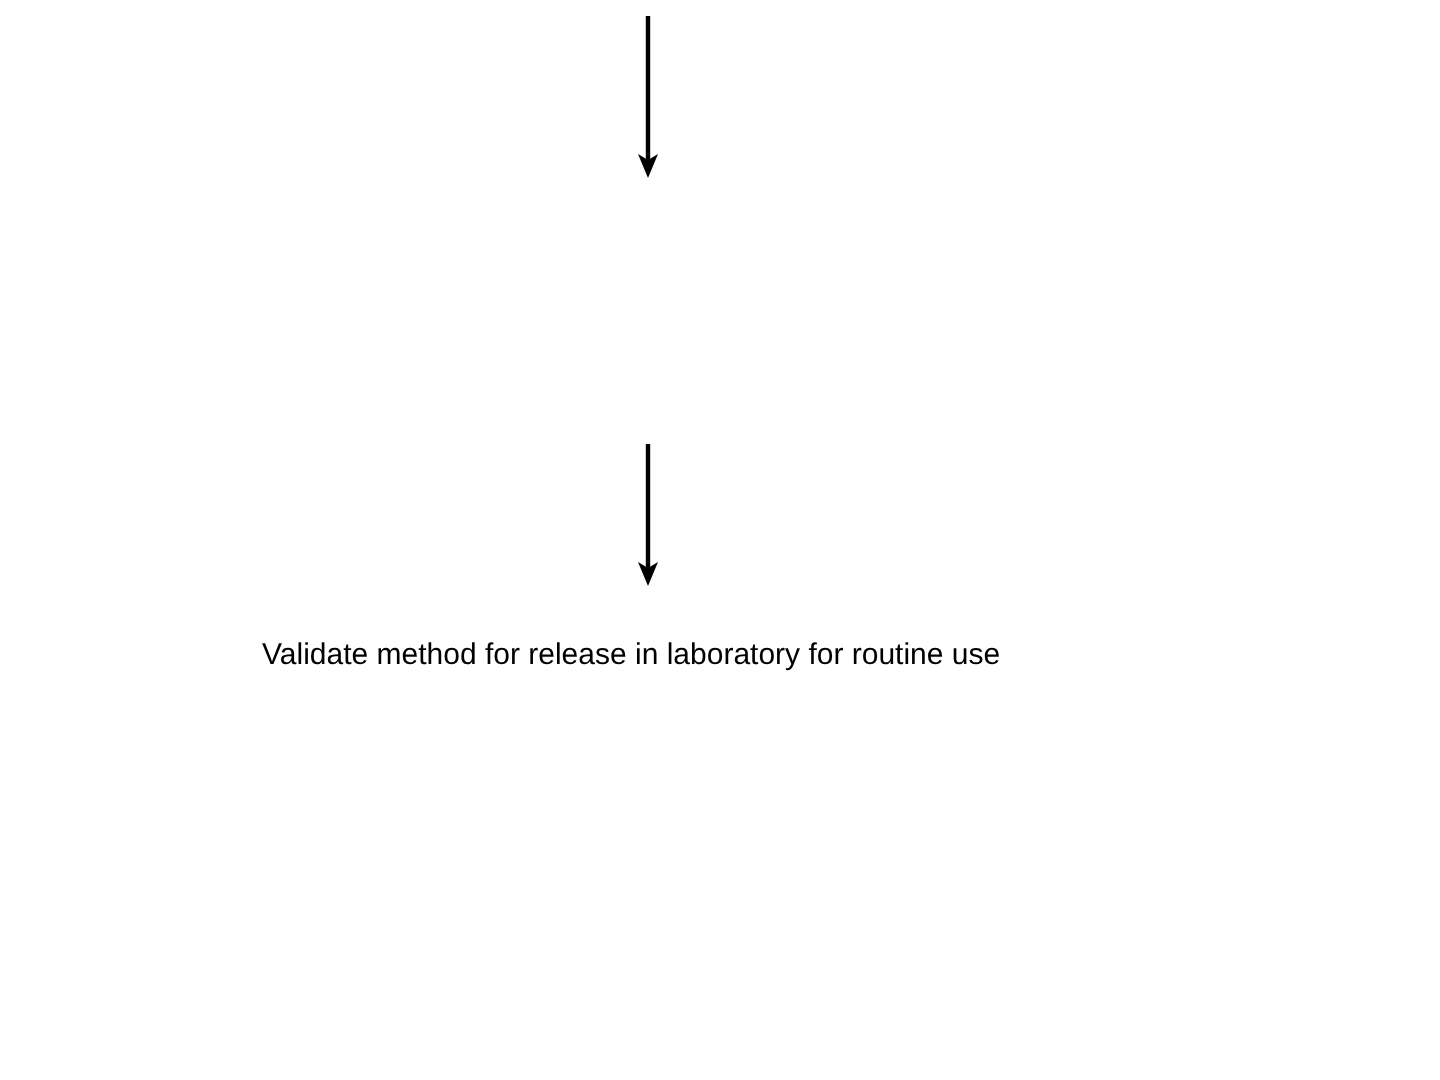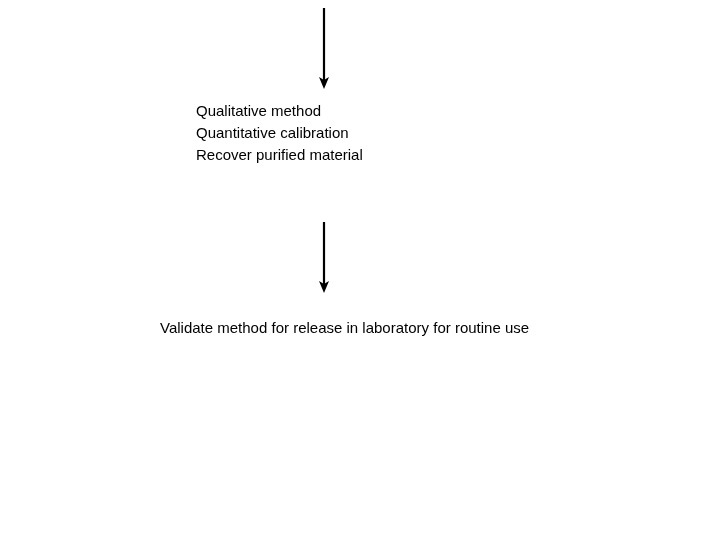--- a/index.html
+++ b/index.html
@@ -48,38 +48,32 @@
   #method-steps-block {
     left: 196px;
     top: 100px;
   }
   #method-steps-block .step-line {
     display: block;
   }
   #validation-statement {
     left: 131px;
     top: 317px;
-    margin-left: 29px;
   }
 </style>
 </head>
 <body>
 
 <div id="canvas">
 
   <svg id="arrow-top-connector" class="arrow-svg" viewBox="0 0 48 96" aria-hidden="true">
     <line x1="24" y1="8" x2="24" y2="82" stroke="#000000" stroke-width="2.2"></line>
     <polygon points="24,89 19,77 24,80 29,77" fill="#000000"></polygon>
   </svg>
 
-  <div id="method-steps-block" class="text-block">
-    <span class="step-line">Qualitative method</span>
-    <span class="step-line">Quantitative calibration</span>
-    <span class="step-line">Recover purified material</span>
-  </div>
 
   <svg id="arrow-bottom-connector" class="arrow-svg" viewBox="0 0 48 84" aria-hidden="true">
     <line x1="24" y1="6" x2="24" y2="70" stroke="#000000" stroke-width="2.2"></line>
     <polygon points="24,77 19,65 24,68 29,65" fill="#000000"></polygon>
   </svg>
 
   <div id="validation-statement" class="text-block">Validate method for release in laboratory for routine use</div>
 
 </div>
 

